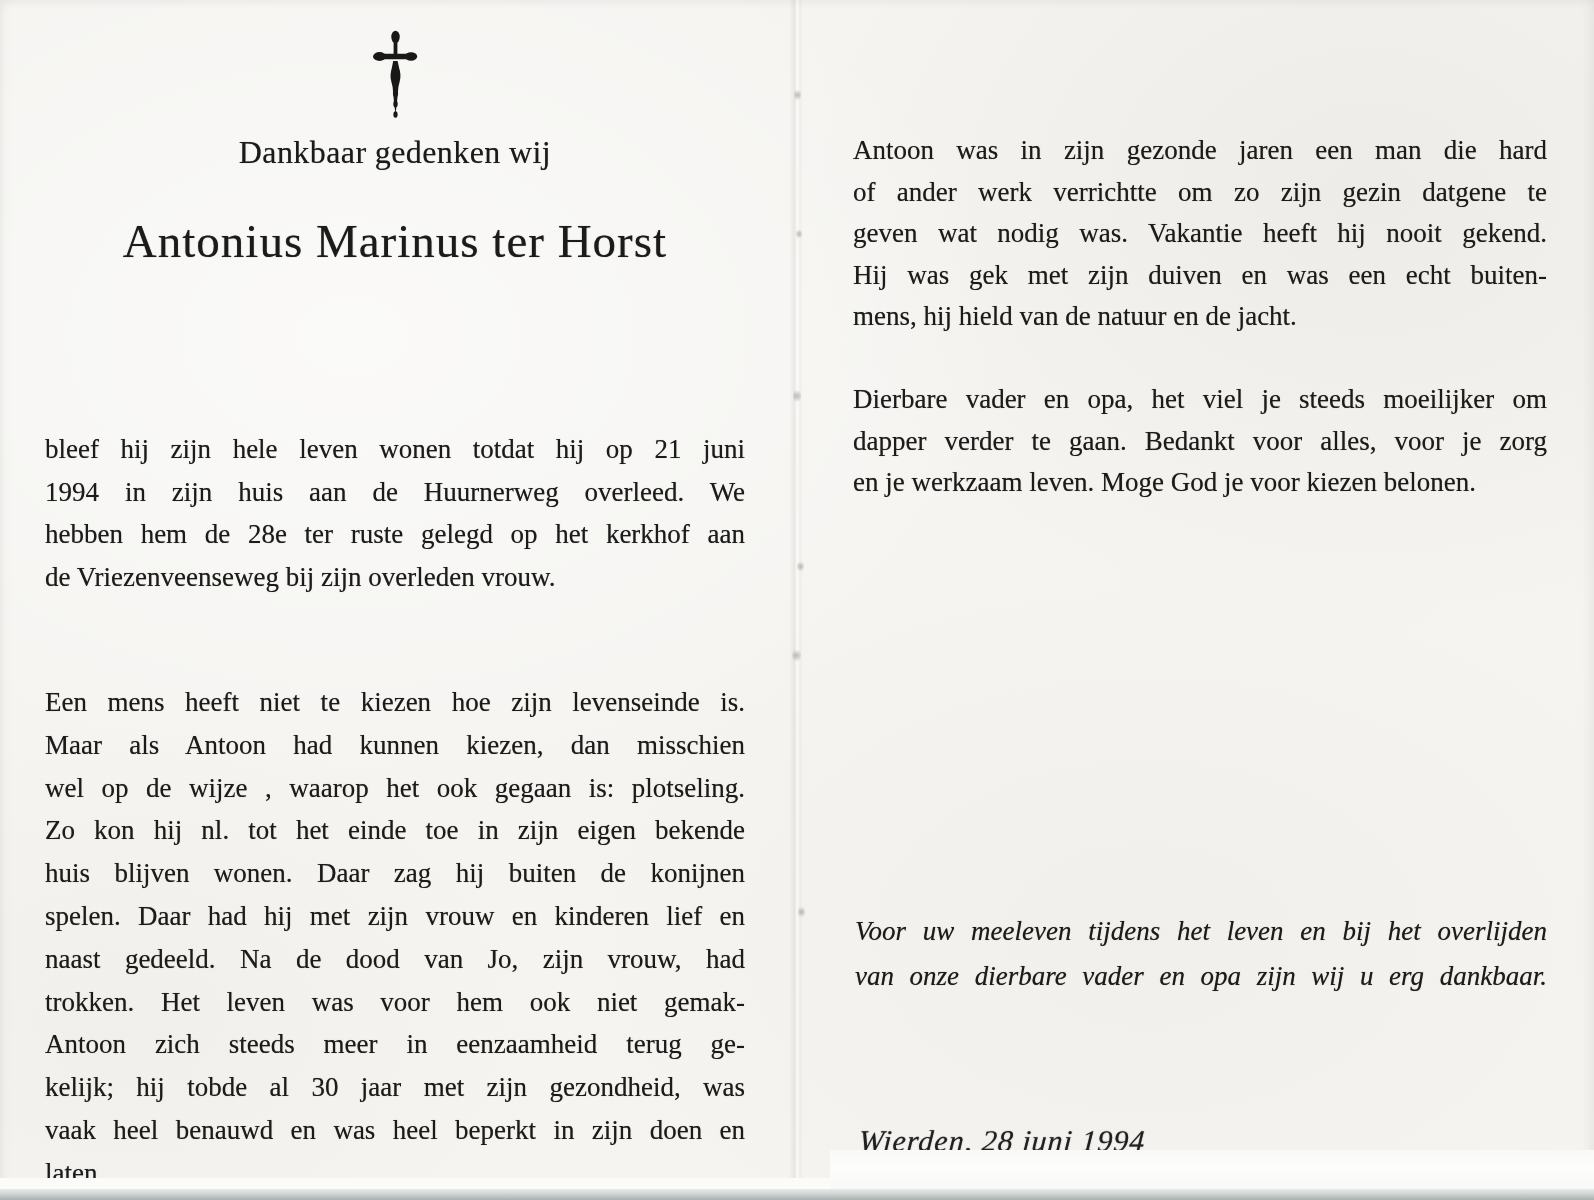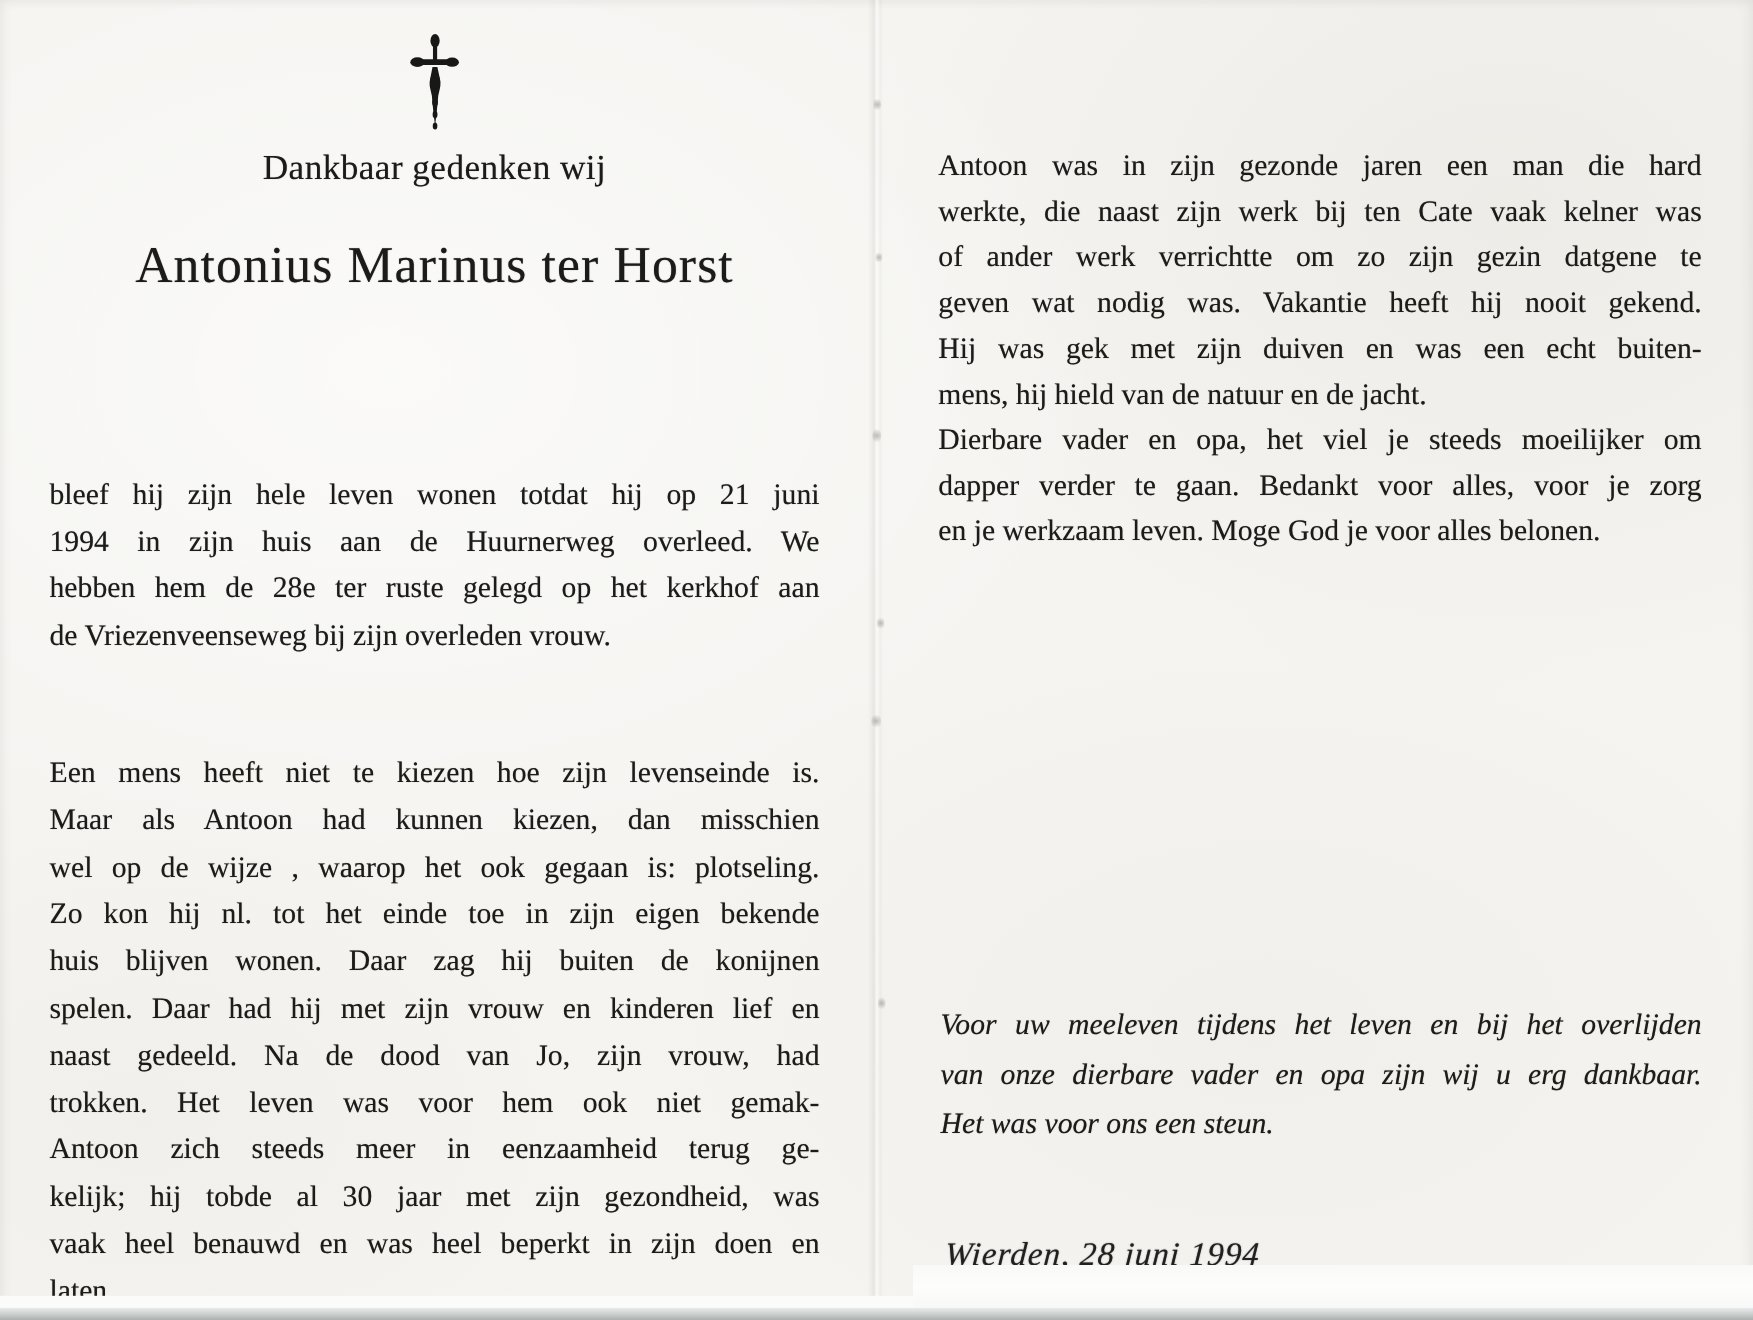--- a/index.html
+++ b/index.html
@@ -171,37 +171,35 @@
         <div class="ln">kelijk; hij tobde al 30 jaar met zijn gezondheid, was</div>
         <div class="ln">vaak heel benauwd en was heel beperkt in zijn doen en</div>
         <div class="ln last">laten.</div>
       </div>
   </div>
 
   <div class="page-right">
 
     <div class="para-r para-r1 ink lines">
         <div class="ln">Antoon was in zijn gezonde jaren een man die hard</div>
-        <div class="ln">werkte, die naast zijn werk bij ten Cate vaak kelner was</div>
         <div class="ln">of ander werk verrichtte om zo zijn gezin datgene te</div>
         <div class="ln">geven wat nodig was. Vakantie heeft hij nooit gekend.</div>
         <div class="ln">Hij was gek met zijn duiven en was een echt buiten-</div>
         <div class="ln last">mens, hij hield van de natuur en de jacht.</div>
       </div>
 
     <div class="para-r para-r2 ink lines">
         <div class="ln">Dierbare vader en opa, het viel je steeds moeilijker om</div>
         <div class="ln">dapper verder te gaan. Bedankt voor alles, voor je zorg</div>
-        <div class="ln last">en je werkzaam leven. Moge God je voor alles belonen.</div>
+        <div class="ln last">en je werkzaam leven. Moge God je voor kiezen belonen.</div>
       </div>
 
     <div class="thanks lines">
         <div class="ln">Voor uw meeleven tijdens het leven en bij het overlijden</div>
         <div class="ln">van onze dierbare vader en opa zijn wij u erg dankbaar.</div>
-        <div class="ln last">Het was voor ons een steun.</div>
       </div>
 
     <div class="dateline-clip">
       <div class="dateline">Wierden, 28 juni 1994</div>
     </div>
   </div>
 
   <div class="edge-white-left"></div>
   <div class="edge-white-right"></div>
   <div class="edge-gray-bottom"></div>

